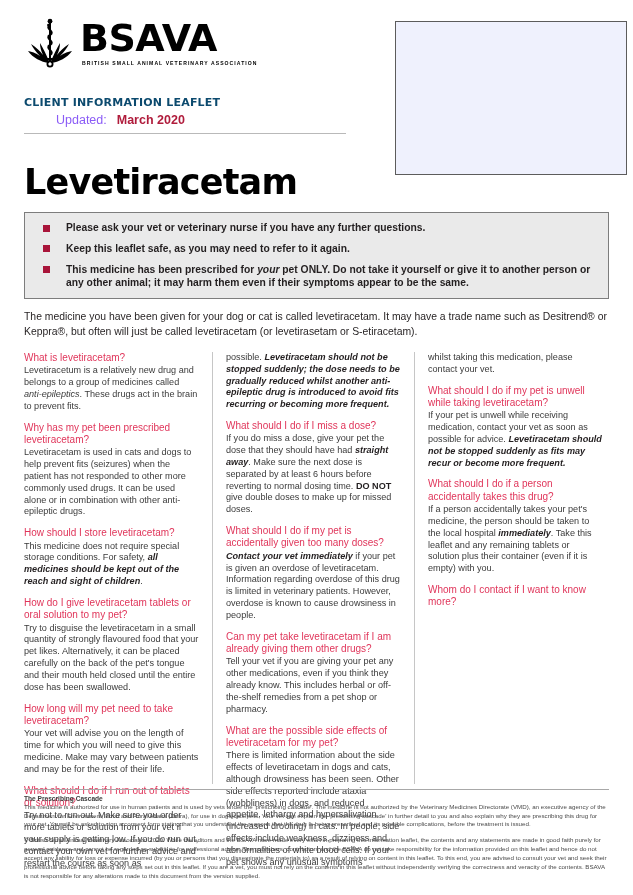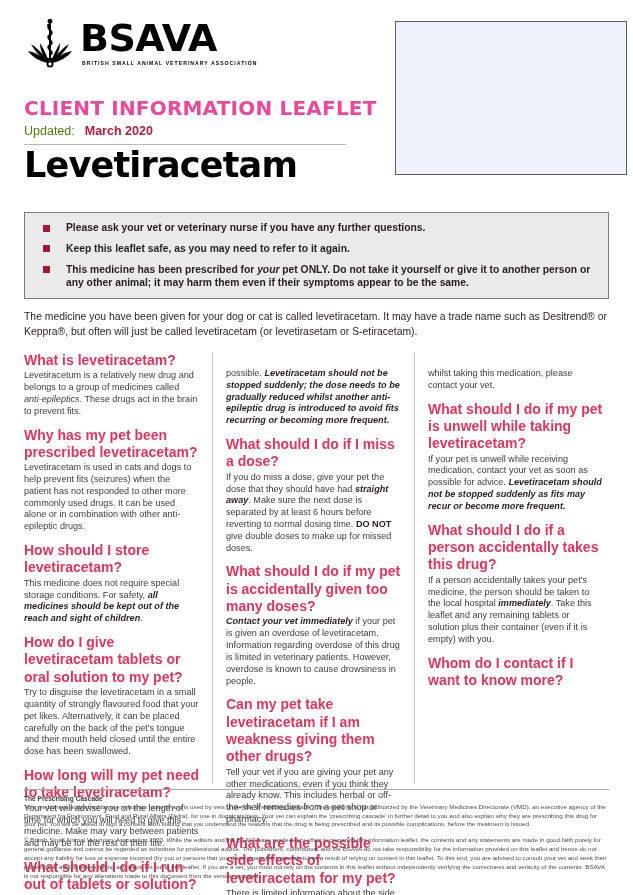--- a/index.html
+++ b/index.html
@@ -59,51 +59,53 @@
     font-weight: bold;
     letter-spacing: 1.05px;
     color: #000000;
     margin-top: 4px;
     margin-left: 2px;
   }
 
   .cil-title {
     font-family: "DejaVu Sans", sans-serif;
     font-weight: bold;
-    font-size: 20px;
+    font-size: 11px;
     letter-spacing: 0.2px;
-    color: #ec4899;
+    color: #0c4a6e;
     margin-top: 22px;
   }
   .updated-line {
     font-size: 12.5px;
     margin-top: 4px;
     color: #e0355a;
   }
   .updated-label {
-    color: #4d7c0f;
+    color: #8b5cf6;
     font-weight: normal;
+    margin-left: 32px;
   }
   .updated-value {
     color: #b01c3c;
     font-weight: bold;
     margin-left: 10px;
   }
   .rule {
     border-top: 1px solid #b9b9b9;
     margin-top: 6px;
     width: 322px;
   }
 
   .drug-title {
     font-family: "DejaVu Sans", sans-serif;
     font-weight: bold;
     font-size: 35px;
     letter-spacing: -0.8px;
     color: #000000;
+    margin-top: 28px;
   }
 
   .photo-box {
     position: absolute;
     left: 371px;
     top: 21px;
     width: 232px;
     height: 154px;
     background: #eff1fd;
     border: 1px solid #5c5c5c;
@@ -164,34 +166,34 @@
   }
   .col + .col {
     border-left: 1px solid #c6c6c6;
     padding-left: 13px;
     margin-left: 13px;
     width: 175px;
     flex: 0 0 175px;
   }
   .q {
     color: #e0355a;
-    font-weight: bold;
-    font-size: 14px;
+    font-weight: normal;
+    font-size: 10px;
     line-height: 1.24;
     margin-bottom: 1px;
   }
   .a {
     margin: 0 0 9px 0;
     color: #3b3b3b;
   }
   .a:last-child { margin-bottom: 0; }
   .a b { color: #231f20; font-weight: bold; }
   .a i { font-style: italic; }
   .a .bi { font-weight: bold; font-style: italic; color: #231f20; }
-  .cont { margin-top: 16px; }
+  .cont { margin-top: 0; }
 
   
   .footer {
     position: absolute;
     left: 24px;
     right: 24px;
     bottom: 14px;
   }
   .footer-rule {
     border-top: 1px solid #a8a8a8;
@@ -300,21 +302,21 @@
 
     <div class="col">
       <p class="a cont"><span>possible. </span><span class="bi">Levetiracetam should not be stopped suddenly; the dose needs to be gradually reduced whilst another anti-epileptic drug is introduced to avoid fits recurring or becoming more frequent.</span></p>
 
       <div class="q">What should I do if I miss a dose?</div>
       <p class="a"><span>If you do miss a dose, give your pet the dose that they should have had </span><span class="bi">straight away</span><span>. Make sure the next dose is separated by at least 6 hours before reverting to normal dosing time. </span><b>DO NOT</b><span> give double doses to make up for missed doses.</span></p>
 
       <div class="q">What should I do if my pet is accidentally given too many doses?</div>
       <p class="a"><span class="bi">Contact your vet immediately</span><span> if your pet is given an overdose of levetiracetam. Information regarding overdose of this drug is limited in veterinary patients. However, overdose is known to cause drowsiness in people.</span></p>
 
-      <div class="q">Can my pet take levetiracetam if I am weakness giving them other drugs?</div>
+      <div class="q">Can my pet take levetiracetam if I am already giving them other drugs?</div>
       <p class="a">Tell your vet if you are giving your pet any other medications, even if you think they already know. This includes herbal or off-the-shelf remedies from a pet shop or pharmacy.</p>
 
       <div class="q">What are the possible side effects of levetiracetam for my pet?</div>
       <p class="a">There is limited information about the side effects of levetiracetam in dogs and cats, although drowsiness has been seen. Other side effects reported include ataxia (wobbliness) in dogs, and reduced appetite, lethargy and hypersalivation (increased drooling) in cats. In people, side effects include weakness, dizziness and abnormalities of white blood cells. If your pet shows any unusual symptoms</p>
     </div>
 
     <div class="col">
       <p class="a cont">whilst taking this medication, please contact your vet.</p>
 
       <div class="q">What should I do if my pet is unwell while taking levetiracetam?</div>

